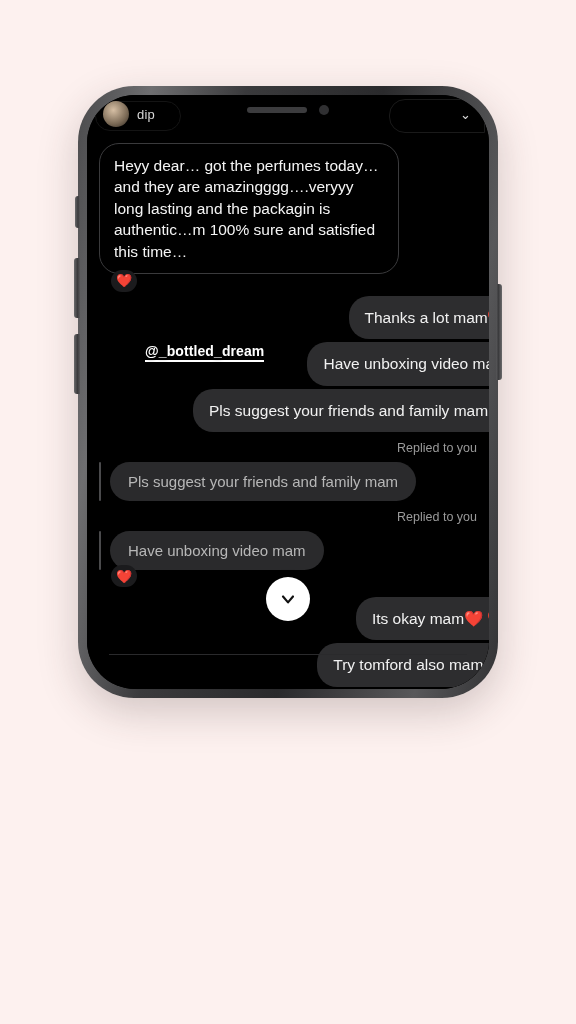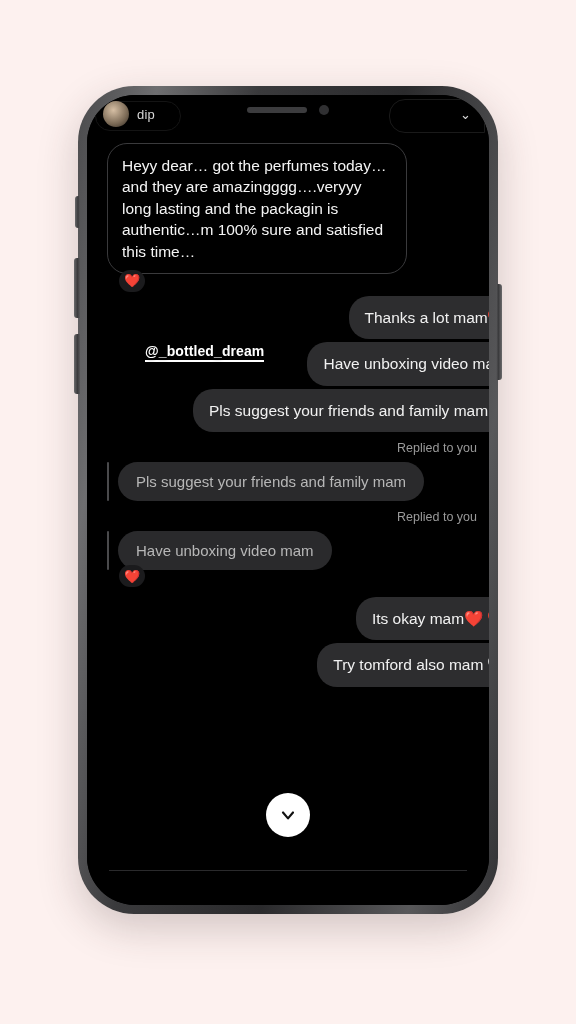--- a/index.html
+++ b/index.html
@@ -15,21 +15,21 @@
     font-family: "Liberation Sans", sans-serif;
     position: relative;
   }
 
   
   .phone-frame {
     position: absolute;
     left: 78px;
     top: 86px;
     width: 420px;
-    height: 828px;
+    height: 612px;
     border-radius: 56px;
     background: linear-gradient(100deg, #4a4a4c 0%, #6e6e70 14%, #3a3a3c 32%, #2a2a2c 58%, #58585a 84%, #323234 100%);
     padding: 9px;
     box-shadow: 0 14px 40px rgba(60,40,40,0.22);
   }
 
   .phone-inner {
     position: relative;
     width: 100%;
     height: 100%;
@@ -136,21 +136,21 @@
     border-radius: 16px 0 0 16px;
     z-index: 25;
   }
 
   
   .thread {
     position: absolute;
     left: 0; right: 0;
     top: 38px;
     bottom: 0;
-    padding: 10px 0 0 8px;
+    padding: 10px 0 0 0;
     overflow: hidden;
   }
 
   .row { display: flex; padding: 0 12px; margin-bottom: 3px; }
   .row.left  { justify-content: flex-start; }
   .row.right { justify-content: flex-end; }
 
   
   .bub-in {
     max-width: 300px;

